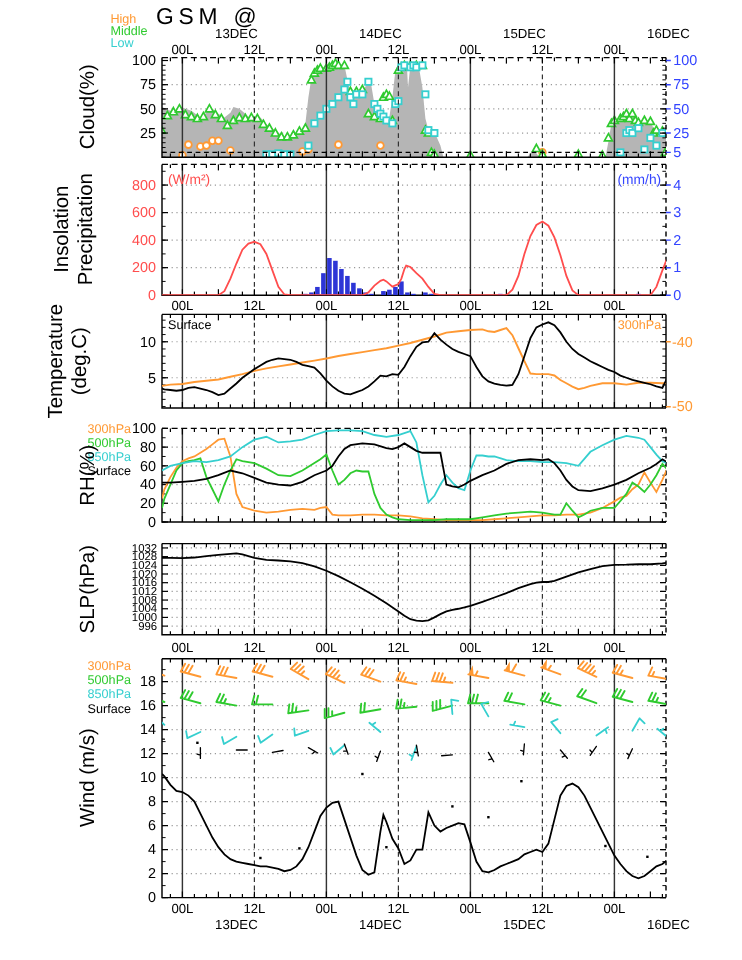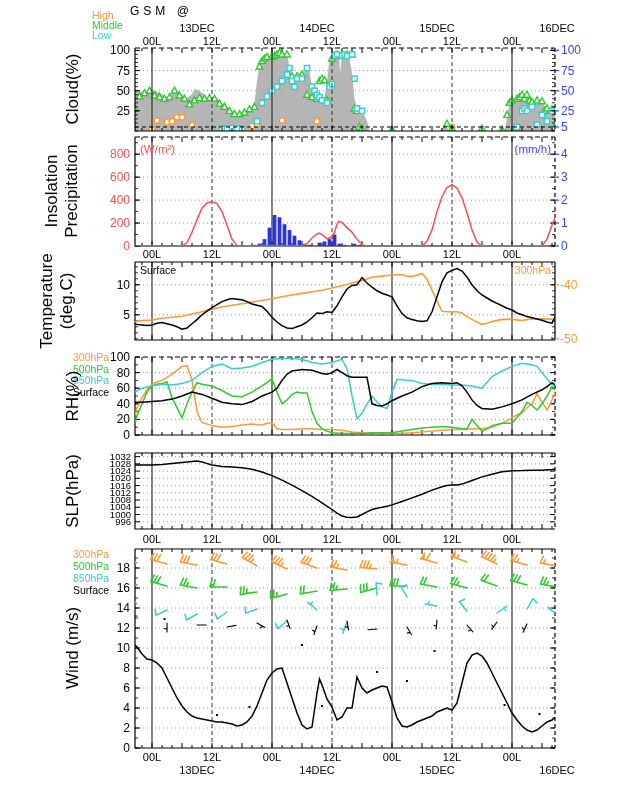--- a/index.html
+++ b/index.html
@@ -1,18 +1,18 @@
 <!DOCTYPE html>
 <html><head>
 <meta charset="utf-8">
 <style>
   html,body{margin:0;padding:0;background:#fff;}
   .page{position:relative;width:618px;height:800px;background:#ffffff;overflow:hidden;
         font-family:"Liberation Sans",sans-serif;}
-  .title{position:absolute;left:130px;top:4px;font-size:12px;color:#000;
+  .title{position:absolute;left:130px;top:4px;font-size:19px;color:#000;
          letter-spacing:4px;white-space:pre;}
   svg text{font-family:"Liberation Sans",sans-serif;}
 </style>
 </head>
 <body>
 
 <div class="page">
   <div class="title">GSM @</div>
   <svg id="meteogram" width="618" height="800" viewBox="0 0 618 800">
       <defs>

